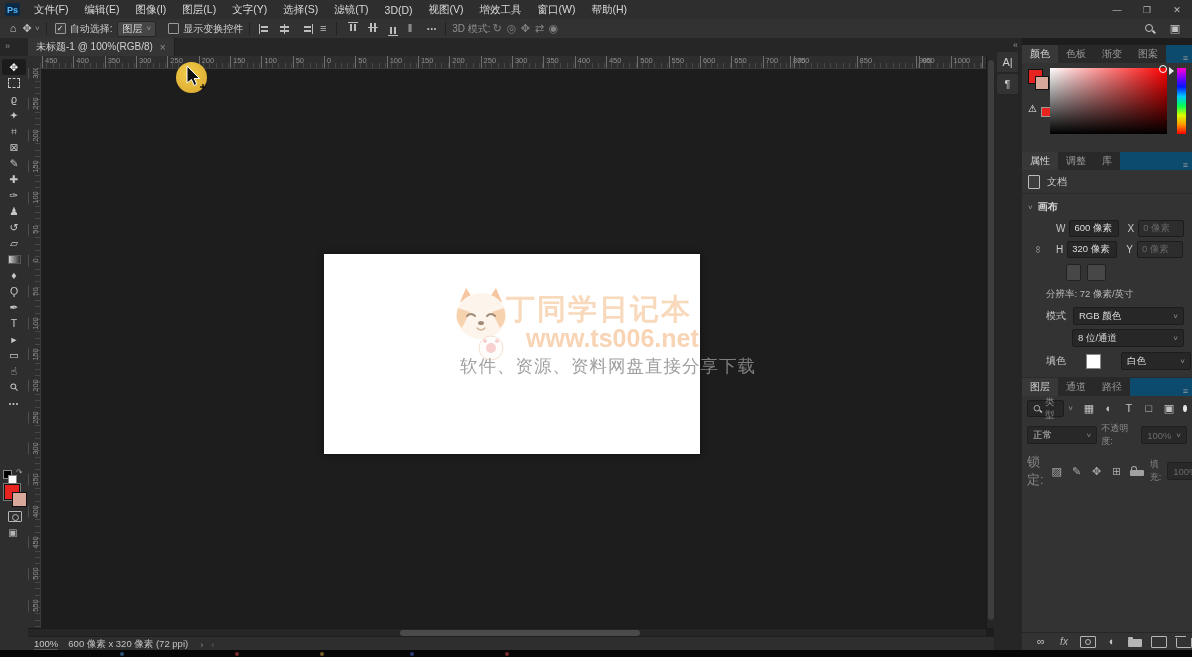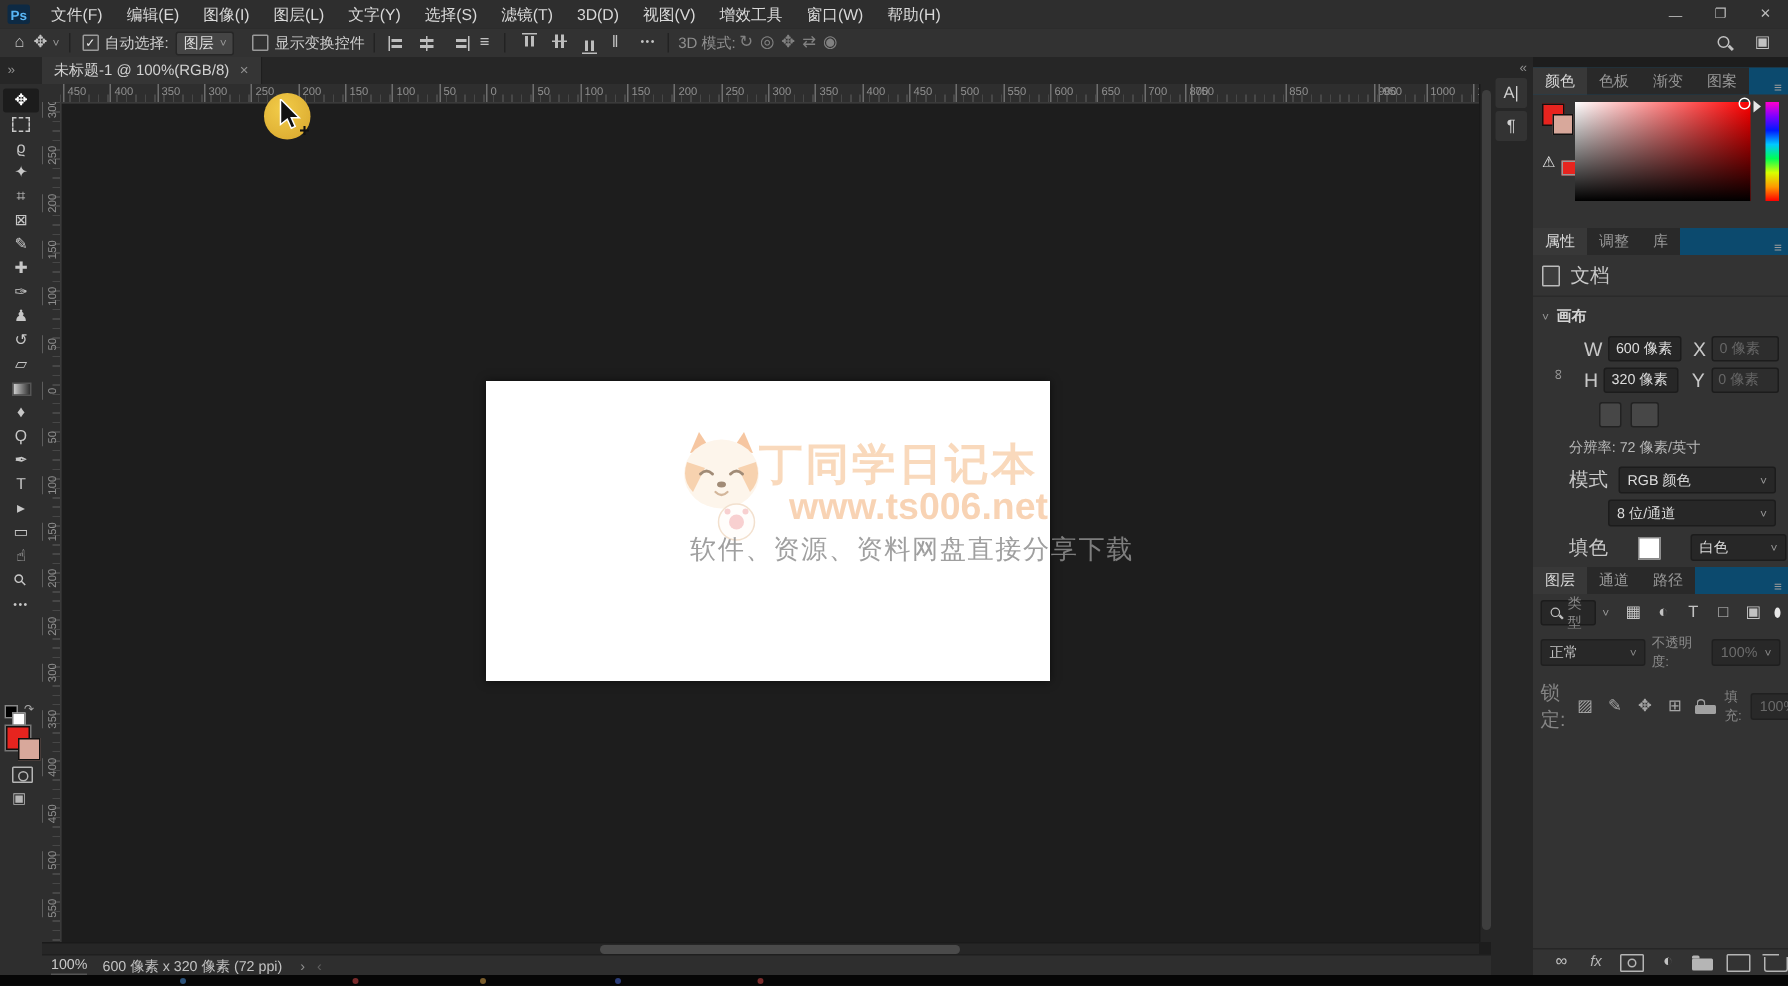--- a/index.html
+++ b/index.html
@@ -91,21 +91,21 @@
   
   #sidestrip{left:994px;top:38px;width:28px;height:612px;background:#262626;}
   .stripbtn{position:absolute;left:3px;width:21px;height:20px;background:#333;display:flex;align-items:center;justify-content:center;
             color:#cfcfcf;font-size:11px;border-radius:2px;}
   #dock{left:1022px;top:38px;width:170px;height:612px;background:#1d1d1d;}
   .panel{position:absolute;left:0;width:170px;background:#333;}
   .ptabs{height:18px;background:#0c4a6e;display:flex;align-items:flex-end;}
   .ptab{height:18px;display:flex;align-items:center;padding:0 8px;font-size:10px;color:#989898;background:#292929;}
   .ptab.active{background:#383838;color:#d8d8d8;}
   .pmenu{margin-left:auto;color:#9a9a9a;font-size:9px;padding-right:4px;}
-  .label10{font-size:13px;color:#c9c9c9;}
+  .label10{font-size:10px;color:#c9c9c9;}
   .field{background:#272727;border:1px solid #1c1c1c;border-radius:2px;height:15px;display:inline-flex;align-items:center;
          padding:0 4px;font-size:9.5px;color:#ddd;}
   .field.disabled{color:#666;background:#2d2d2d;}
   .ddl{background:#272727;border:1px solid #1c1c1c;border-radius:2px;height:16px;display:flex;align-items:center;
        font-size:9.5px;color:#ddd;padding:0 5px;justify-content:space-between;}
   .sect{font-size:10px;font-weight:bold;color:#d4d4d4;}
   .chev2{color:#9a9a9a;font-size:8px;margin-right:5px;}
   .i-page{width:10px;height:12px;border:1px solid #bbb;border-radius:1px;display:inline-block;background:#3d3d3d;}
   .i-eye{position:relative;width:12px;height:8px;display:inline-block;}
   .i-eye::before{content:"";position:absolute;inset:0;border:1px solid #c2c2c2;border-radius:50%;}

